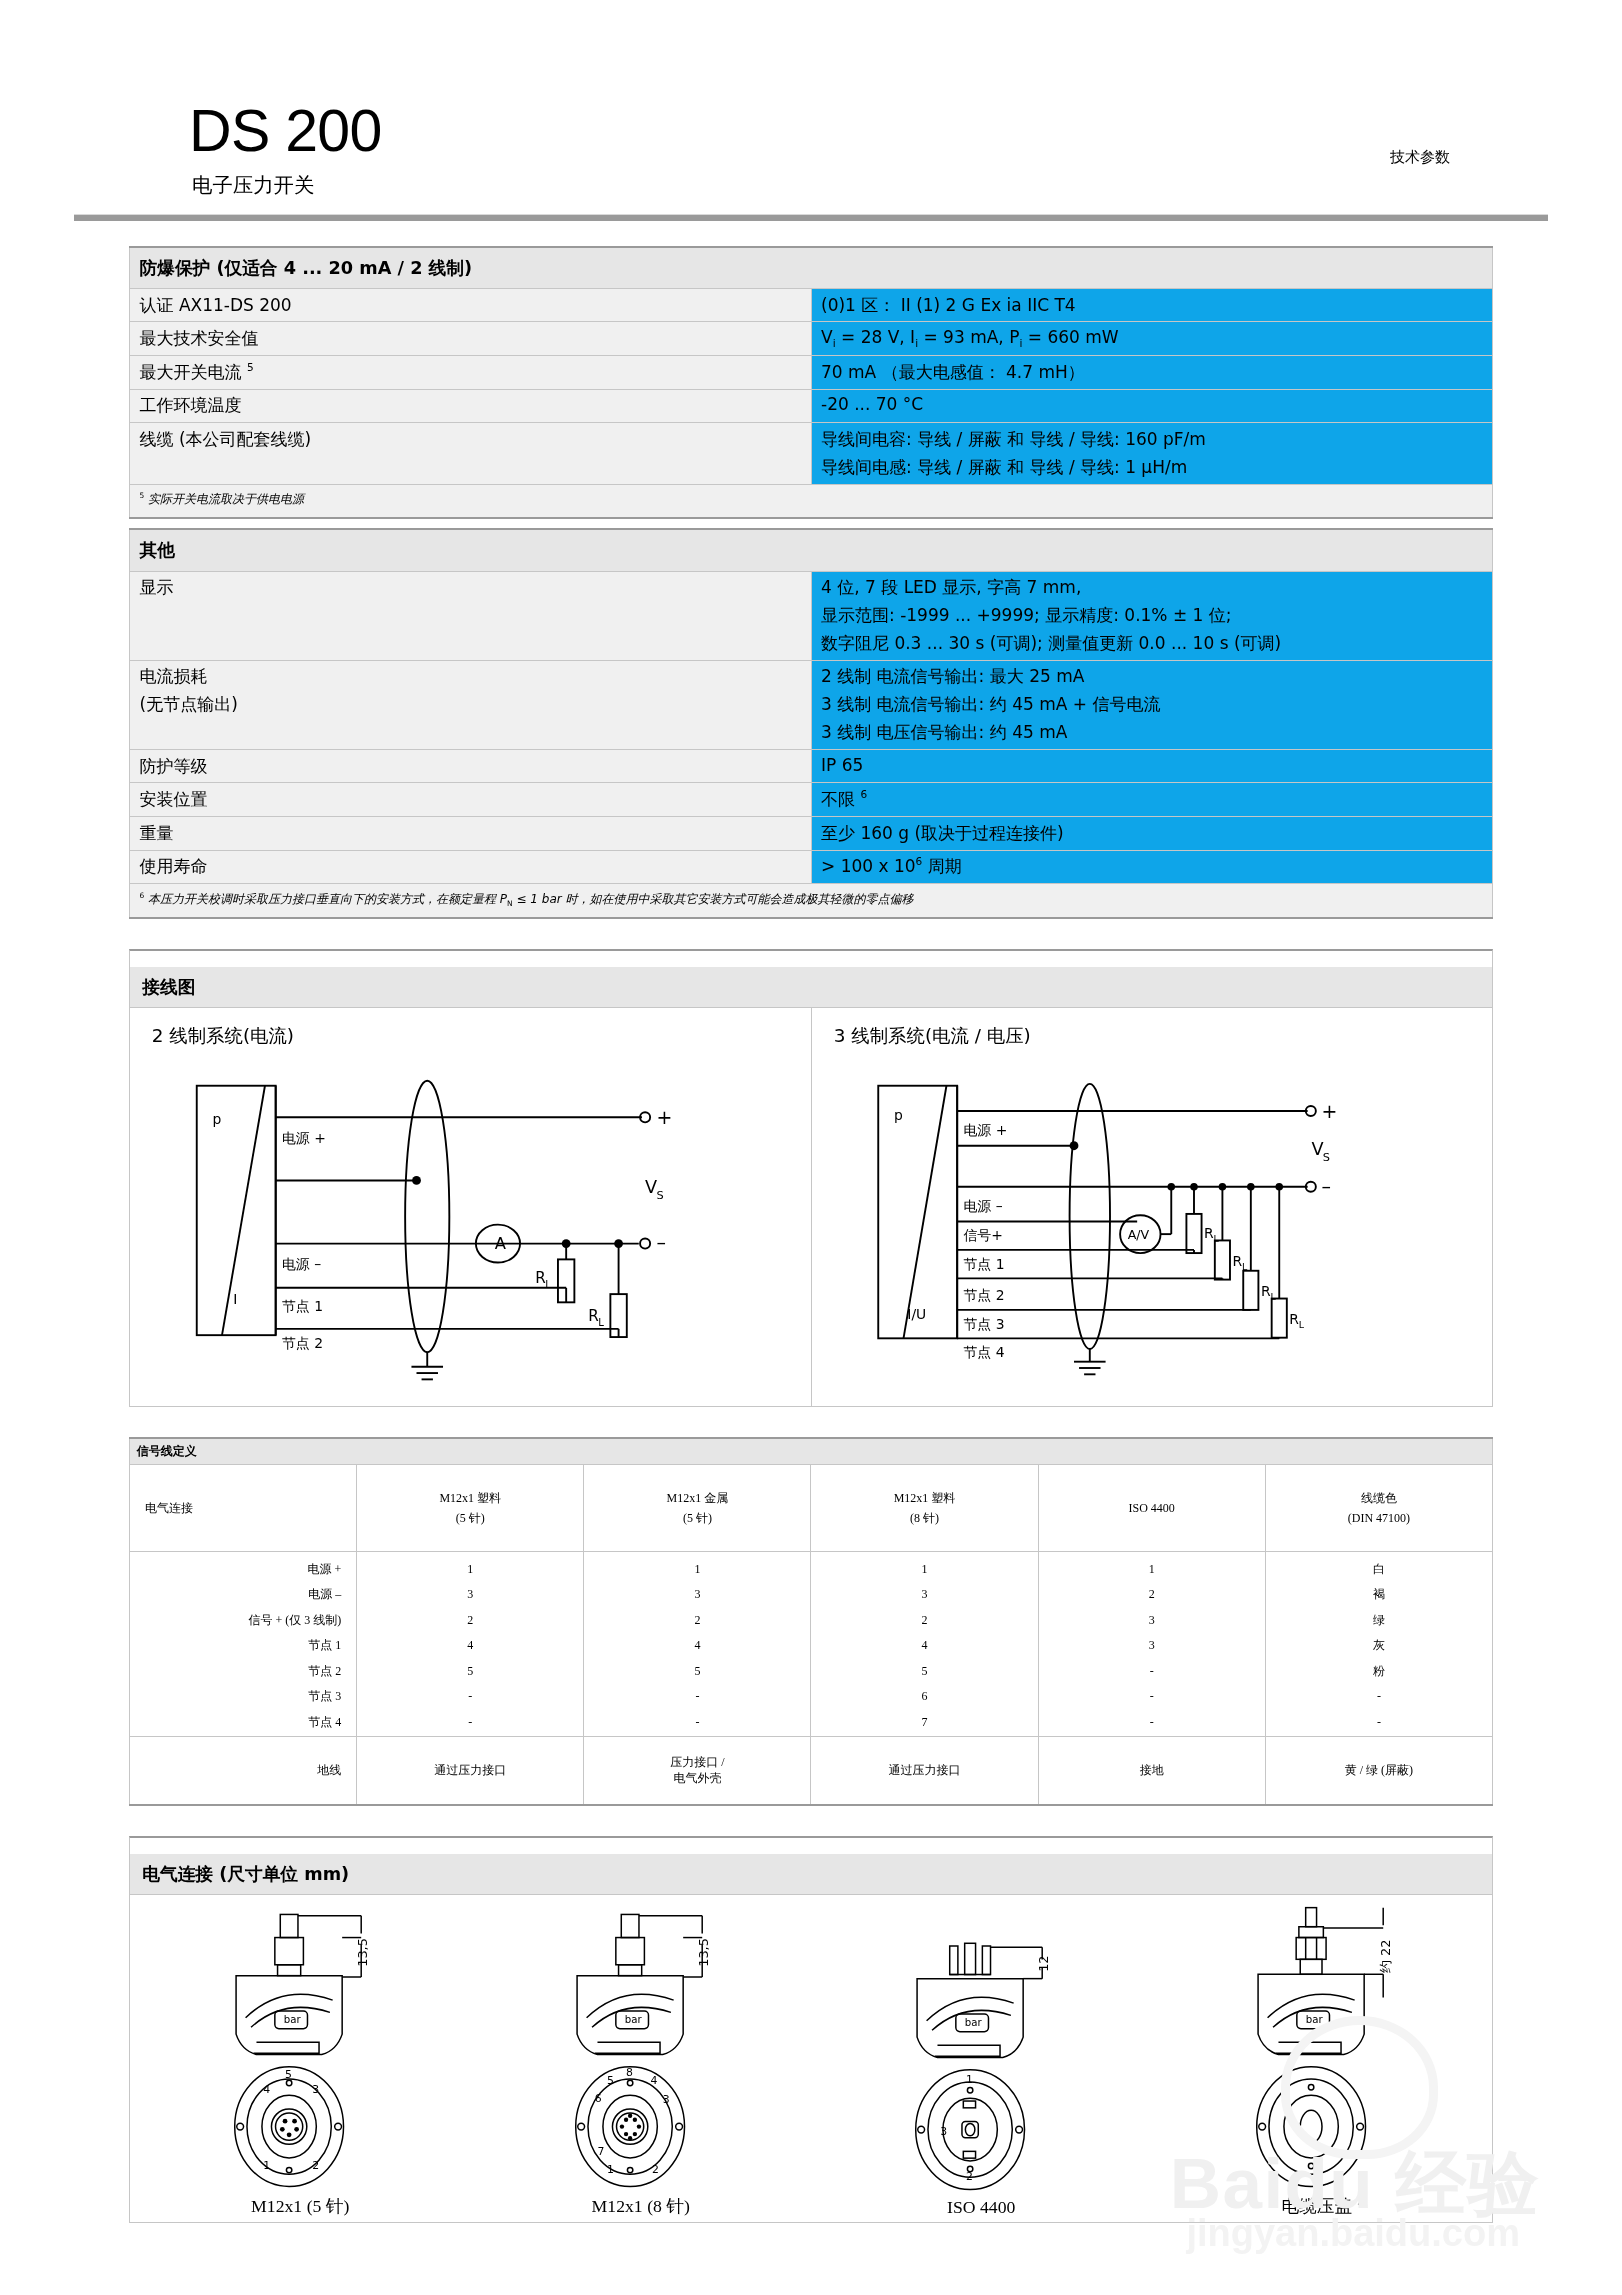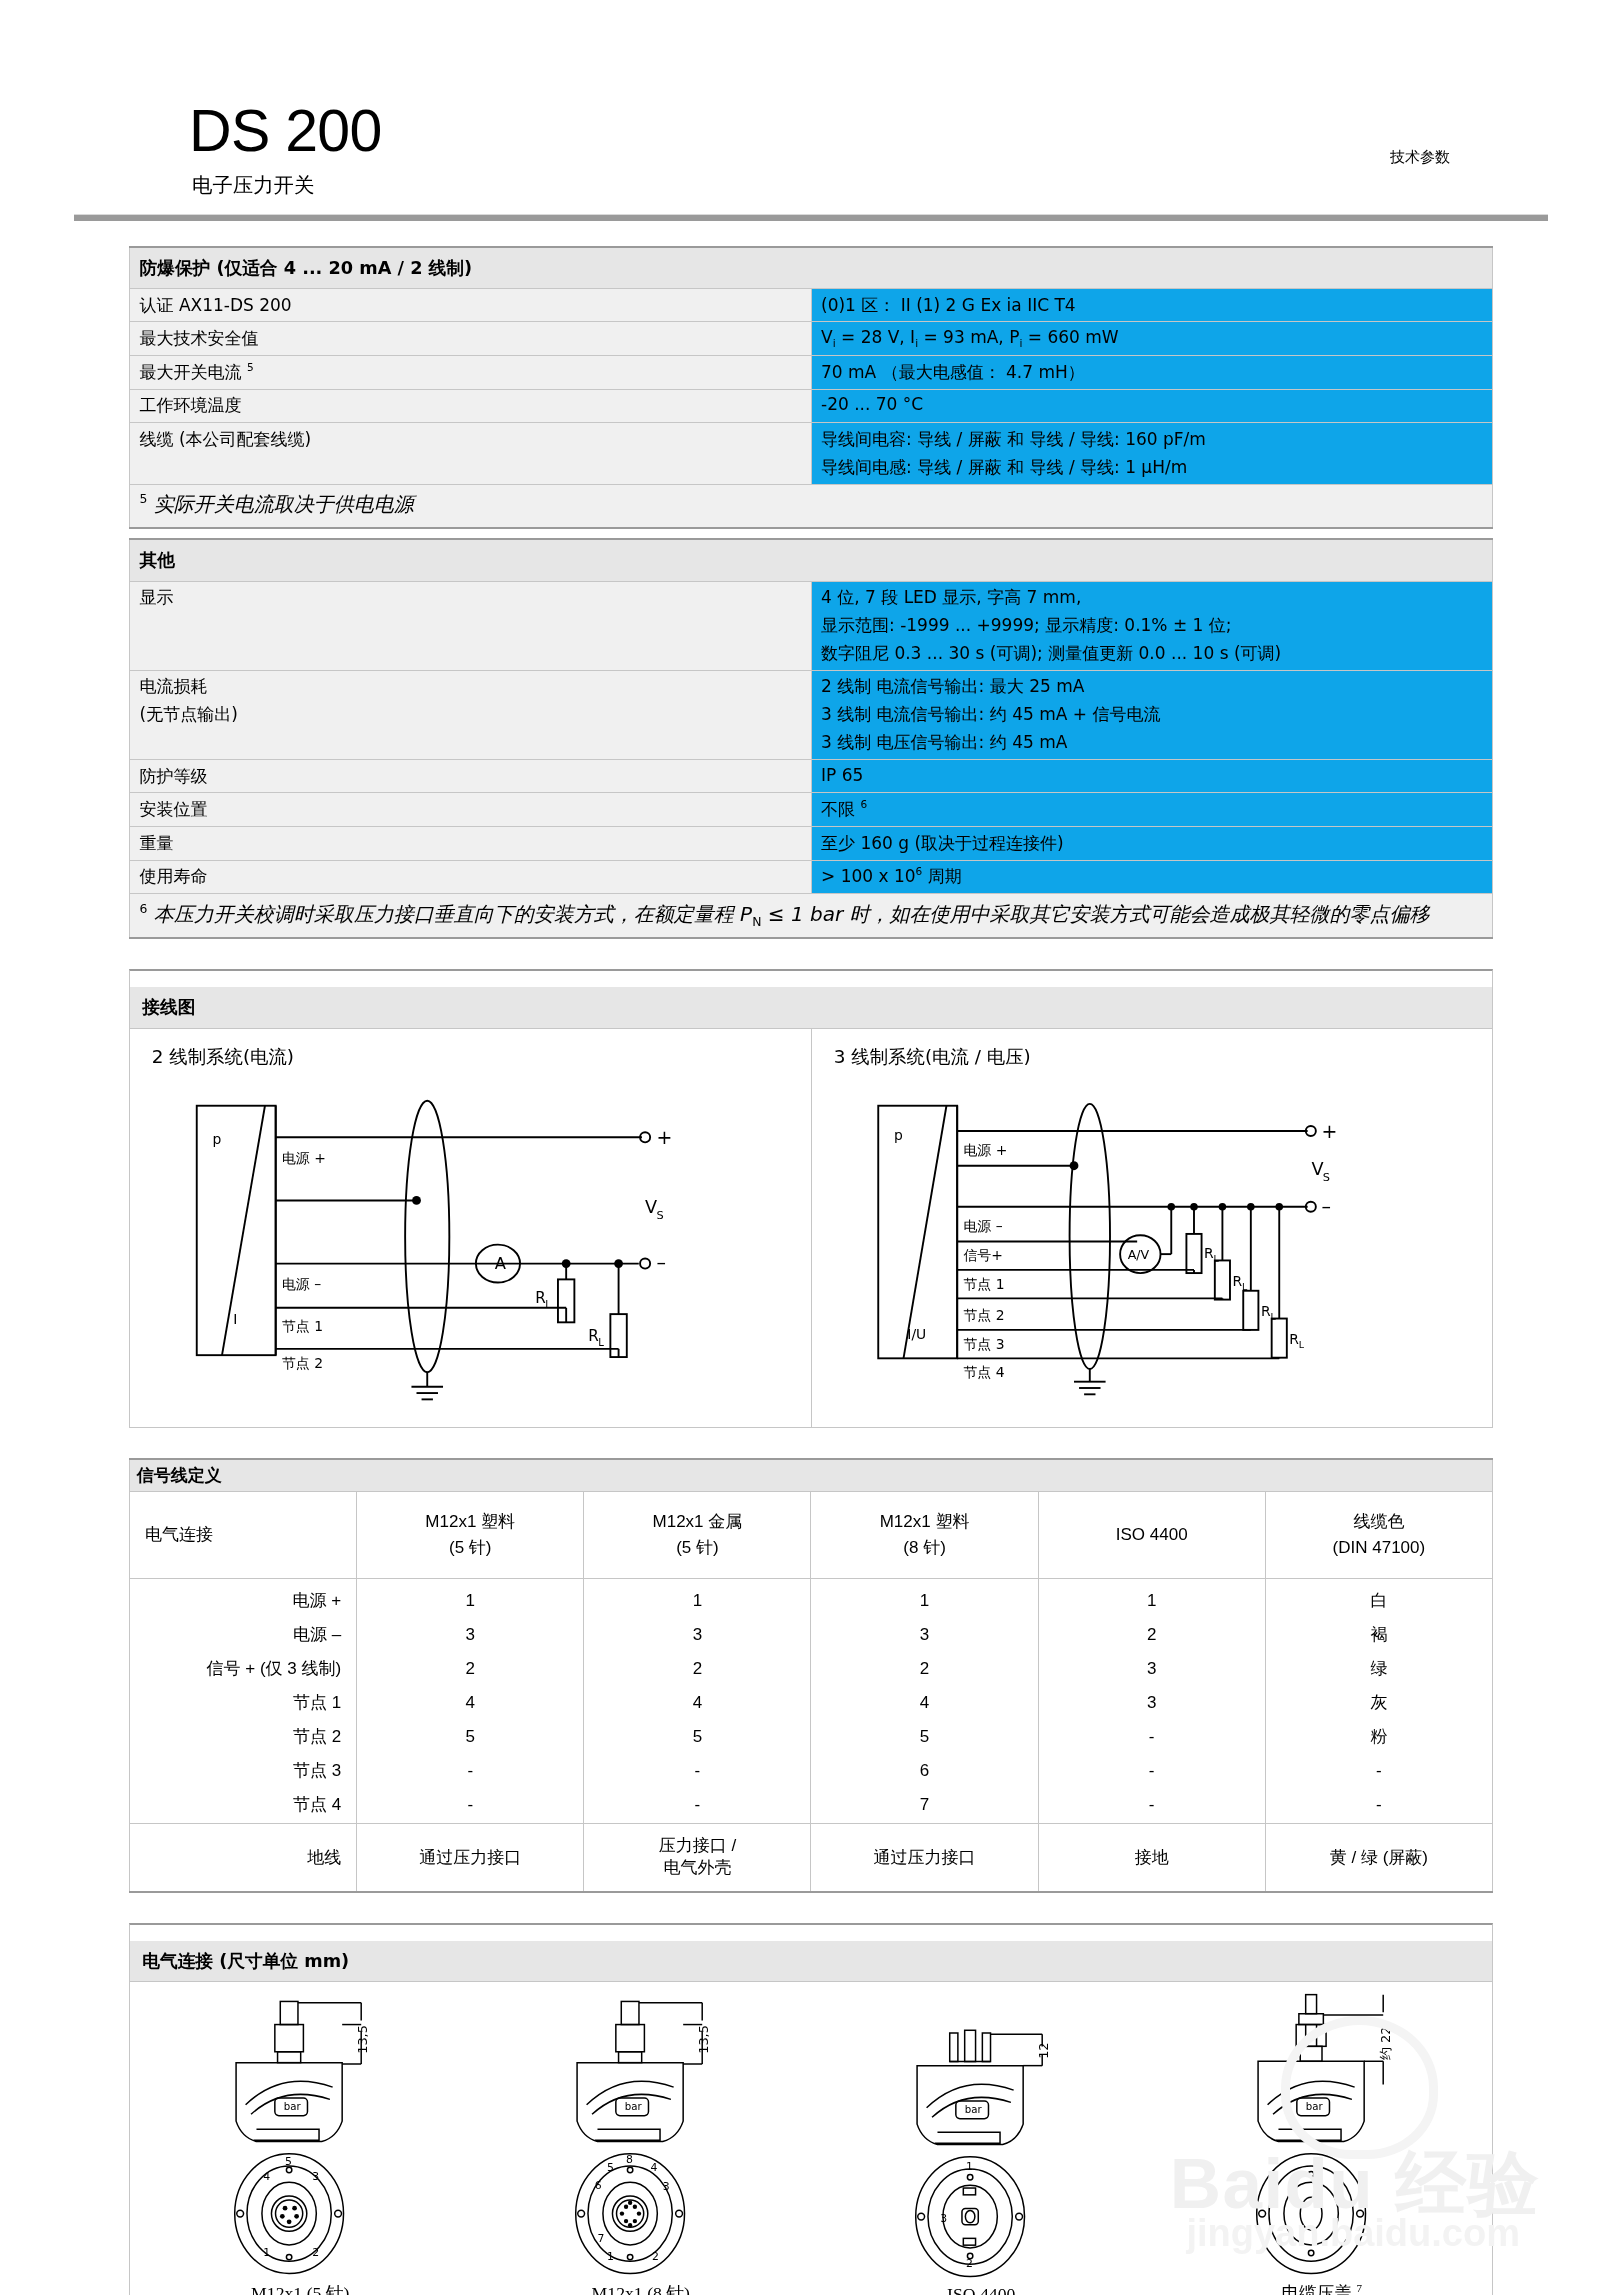--- a/index.html
+++ b/index.html
@@ -35,21 +35,21 @@
   .block { margin: 0 128px 0 129px; }
   .tbl { width: 1364px; border-collapse: collapse; table-layout: fixed; background:#fff;padding-left:7px; }
   .tbl td, .tbl th { border: 1.4px solid #c6c6c6; padding: 4.8px 9.5px; vertical-align: top; font-size: 17px; font-family: "DejaVu Sans", sans-serif; }
   .sec-head td {
     background: #e6e6e6; font-weight: bold; font-size: 17.7px; padding: 8.2px 9.5px;
     border-top: 2px solid #9a9a9a; border-bottom: 1.4px solid #c6c6c6;
   }
   .lbl { width: 293px; background: #f0f0f0; }
   .val { background: #0ea5e9; }
   .note td {
-    background: #f0f0f0; font-size: 20px; font-style: italic; padding: 6.8px 9.5px 8.2px 9.5px;
+    background: #f0f0f0; font-size: 12px; font-style: italic; padding: 6.8px 9.5px 8.2px 9.5px;
     border-top: 1.4px solid #c6c6c6; border-bottom: 2px solid #9a9a9a;
   }
   sup { font-size: 0.62em; vertical-align: super; font-style: normal; }
   sub { font-size: 0.62em; vertical-align: sub; font-style: normal; }
   .ln { display:block; }
   .ln + .ln { margin-top: 4.8px; }
 
   .gap-sm { height: 9.5px; }
   .gap-md { height: 24.5px; }
   .gap-lg { height: 30px; }
@@ -61,21 +61,21 @@
     border-bottom: 1.4px solid #c6c6c6; font-family: "DejaVu Sans", sans-serif; margin-top: 16px;
   }
   .panel-body { display:flex; }
   .wire-cell { flex: 1 1 50%; padding: 11px 6.8px 12.3px 15px; }
   .wire-cell + .wire-cell { border-left: 1.4px solid #c6c6c6; }
   .wire-title { font-size: 18.4px; margin: 4.1px 0 2.7px 6.8px; font-family:"DejaVu Sans", sans-serif;}
   .svgwrap { width: 100%; }
 
   
   .sig { width: 1364px; border-collapse: collapse; table-layout: fixed; }
-  .sig td { border: 1.4px solid #c6c6c6; font-size: 17px; font-family:Liberation Sans, sans-serif; padding: 4.1px 6.8px; }
+  .sig td { border: 1.4px solid #c6c6c6; font-size: 12px; font-family:Liberation Serif, serif; padding: 4.1px 6.8px; }
   .sig .hd { text-align:center; vertical-align: middle; height: 87px; line-height:1.25; }
   .sig .rowlbl { text-align: right; padding-right: 15px; }
   .sig .c { text-align: center; }
   .sig-top td { border-top: 2px solid #9a9a9a; }
   .sig-bot td { border-bottom: 2px solid #9a9a9a; }
 
   
   .ec-body { padding: 6.8px 0 4.1px 0; }
   .ec-row { display:flex; justify-content: space-around; align-items: flex-end; }
   .ec-item { width: 320px; text-align:center; }

